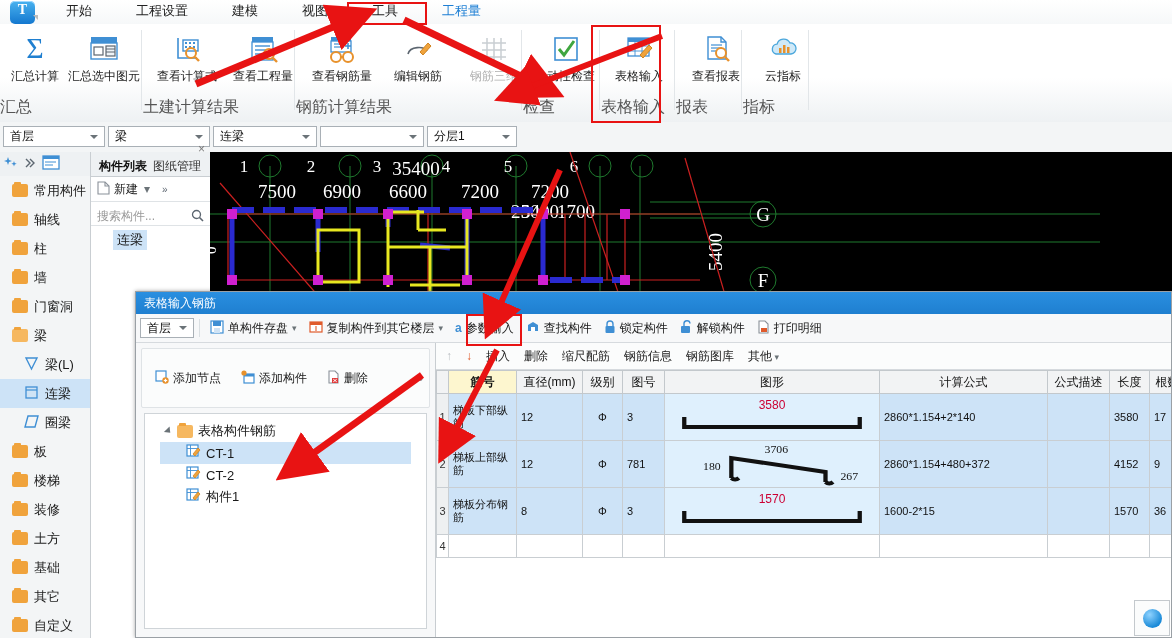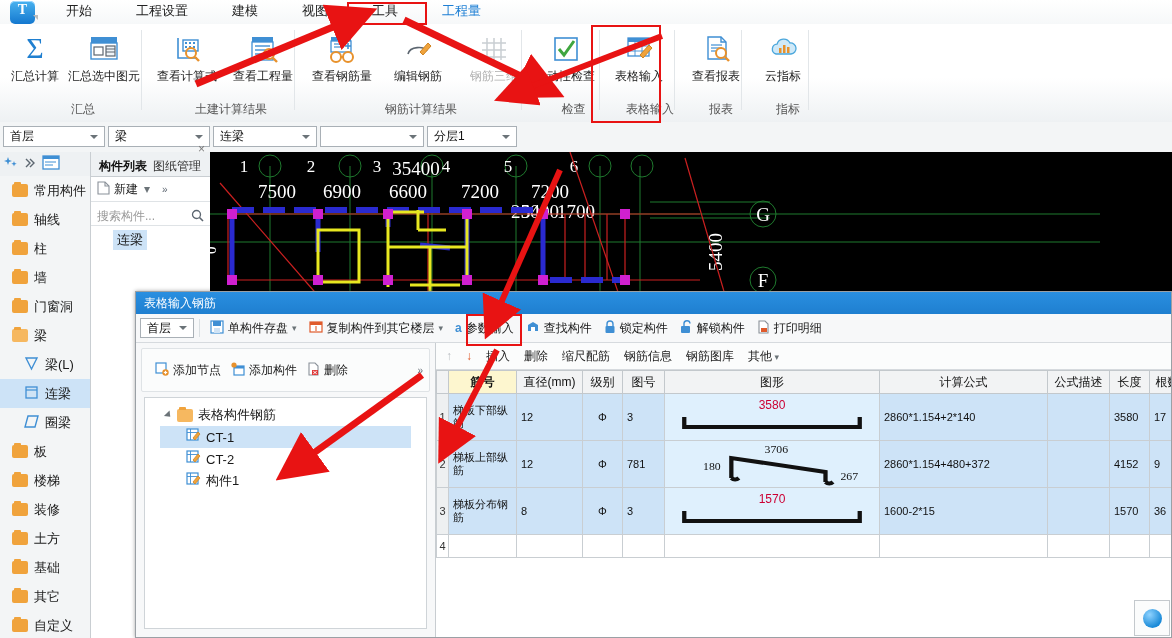--- a/index.html
+++ b/index.html
@@ -22,22 +22,22 @@
     border-left:5px solid transparent;border-top:5px solid #bcbcbc;}
   .tabs{position:absolute;left:52px;top:0;height:24px;display:flex;align-items:flex-start;gap:16px;}
   .tab{padding:2px 14px;font-size:13px;color:#222;cursor:default;line-height:18px;}
   .tab.active{color:#1e7fd4;}
 
   
   .ribbon{position:absolute;left:0;top:24px;width:1172px;height:98px;
     background:linear-gradient(#ffffff 55%,#eef1f3);border-bottom:1px solid #c9ced2;}
   .rgroup{position:absolute;top:0;height:98px;}
   .rgroup .sep{position:absolute;right:0;top:6px;width:1px;height:80px;background:#e2e6e9;}
-  .rgroup .gtitle{position:absolute;bottom:4px;left:12px;width:100%;text-align:center;
-    font-size:12px;color:#555;}
+  .rgroup .gtitle{position:absolute;bottom:4px;left:0;width:100%;
+    font-size:16px;color:#555;}
   .ritems{position:absolute;top:4px;left:0;display:flex;}
   .ritem{width:62px;display:flex;flex-direction:column;align-items:center;cursor:default;}
   .ritem.wide{width:76px;}
   .ritem .glyph{height:42px;display:flex;align-items:center;justify-content:center;}
   .ritem .cap{font-size:12px;color:#222;text-align:center;line-height:13px;white-space:nowrap;}
   .ritem.disabled .cap{color:#b0b0b0;}
 
   
   .selbar{position:absolute;left:0;top:122px;width:1172px;height:30px;
     background:#f3f5f6;border-bottom:1px solid #c9ced2;}
@@ -80,21 +80,21 @@
     border:1px solid #9aa0a5;box-shadow:0 0 4px rgba(0,0,0,.35);box-sizing:border-box;}
   .dlgtitle{height:22px;background:linear-gradient(#2a8fe0,#1f7fd0);color:#fff;
     display:flex;align-items:center;padding-left:8px;font-size:12px;}
   .dlgbar{height:28px;background:#f7f8f9;border-bottom:1px solid #d6dade;display:flex;
     align-items:center;gap:2px;padding-left:4px;font-size:12px;}
   .dbtn{display:flex;align-items:center;gap:4px;padding:2px 5px;white-space:nowrap;cursor:default;}
   .dsep{width:1px;height:18px;background:#dadfe2;margin:0 3px;}
   .dlgbody{position:absolute;left:0;top:51px;right:0;bottom:0;display:flex;}
   .dleft{width:300px;border-right:1px solid #c8cdd1;background:#f7f8f9;box-sizing:border-box;
     display:flex;flex-direction:column;}
-  .dlefttb{height:26px;display:flex;align-items:center;padding:8px 8px;font-size:12px;
+  .dlefttb{height:26px;display:flex;align-items:center;gap:10px;padding:16px 8px;font-size:12px;
     border:1px solid #dfe3e6;margin:5px;border-radius:2px;background:#fbfcfc;position:relative;}
   .dtree{flex:1;margin:0 8px 8px 8px;background:#fff;border:1px solid #cfd4d8;padding:6px 15px;font-size:13px;}
   .tnode{display:flex;align-items:center;gap:5px;height:22px;padding-left:6px;}
   .tnode.child{padding-left:26px;}
   .tnode.sel{background:#cde3f7;}
   .caret{width:0;height:0;border-left:5px solid #6b7378;border-top:4px solid transparent;
     border-bottom:4px solid transparent;transform:rotate(45deg);margin-right:1px;}
   .dright{flex:1;display:flex;flex-direction:column;background:#fff;min-width:0;}
   .drighttb{height:26px;display:flex;align-items:center;gap:14px;padding:0 10px;font-size:12px;
     border-bottom:1px solid #d6dade;background:#fbfcfc;}

